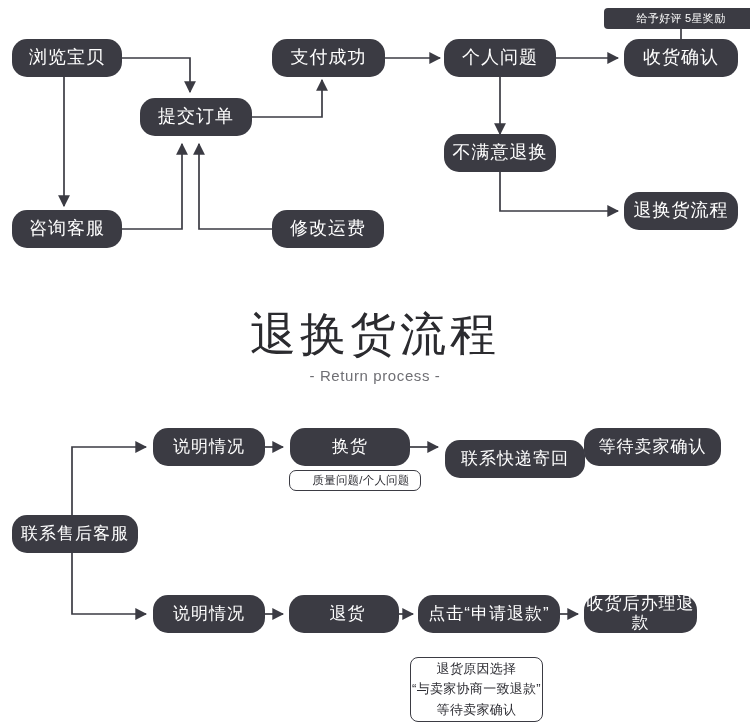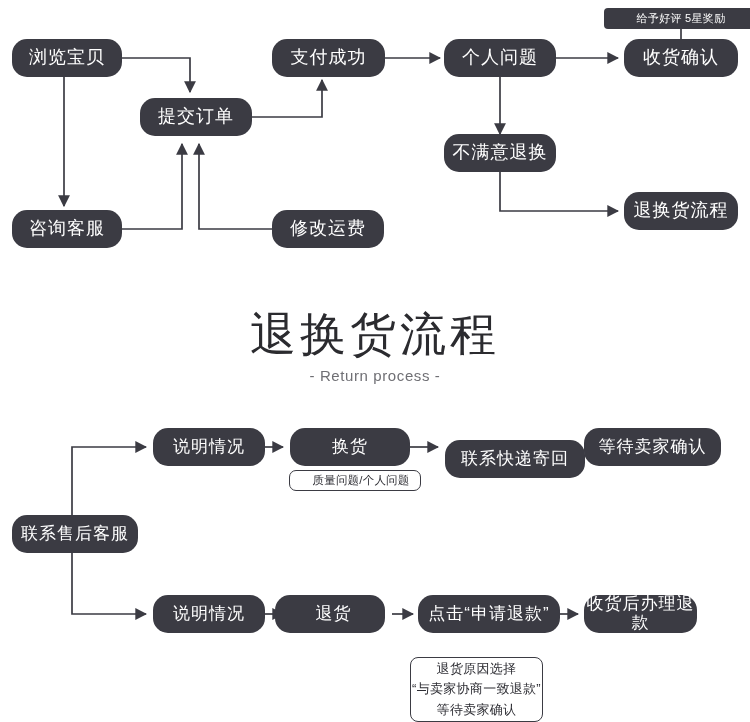--- a/index.html
+++ b/index.html
@@ -219,21 +219,21 @@
   </div>
 
   <div class="node f17" style="left:584px; top:428px; width:137px; height:38px;">
     <span>等待卖家确认</span>
   </div>
 
   <div class="node f17" style="left:153px; top:595px; width:112px; height:38px;">
     <span>说明情况</span>
   </div>
 
-  <div class="node f17" style="left:275px; top:595px; width:110px; height:38px;padding-left:7px;">
+  <div class="node f17" style="left:289px; top:595px; width:110px; height:38px;padding-left:7px;">
     <span>退货</span>
   </div>
 
   <div class="node f17" style="left:418px; top:595px; width:142px; height:38px;">
     <span>点击“申请退款”</span>
   </div>
 
   <div class="node f17" style="left:584px; top:595px; width:113px; height:38px;">
     <span>收货后办理退款</span>
   </div>

